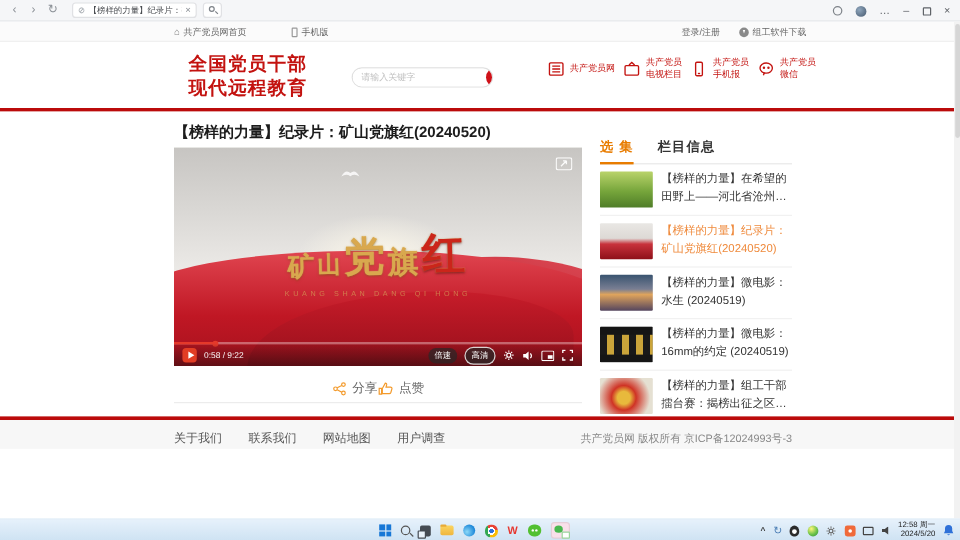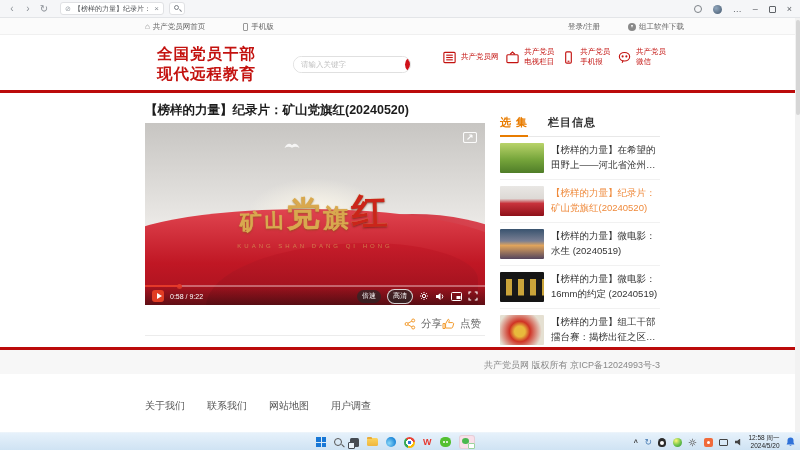--- a/index.html
+++ b/index.html
@@ -20,35 +20,35 @@
   .mag::after { content:""; position:absolute; left:4px; top:4px; width:3px; height:1px; background:#7d8288; transform:rotate(45deg); }
   .winctl { position:absolute; right:8px; top:0; height:18px; display:flex; align-items:center; gap:11px; color:#5f6368; font-size:9px; }
   .wic { line-height:18px; }
   .prof { width:8px; height:8px; border:1px solid #7d8288; border-radius:50%; }
   .avat { width:9px; height:9px; border-radius:50%; background:radial-gradient(circle at 35% 35%, #8fa6bd, #45586d); }
   .maxbox { width:7px; height:7px; border:1px solid #5f6368; border-radius:1px; }
 
   
   .utilbar { position:absolute; top:18px; left:0; right:0; height:17px; background:#fbfbfb; border-bottom:1px solid #f0f0f0; font-size:7.5px; color:#666; }
   .util-left { position:absolute; left:145px; top:0; height:17px; display:flex; align-items:center; gap:38px; }
-  .util-right { position:absolute; left:568px; top:0; height:17px; display:flex; align-items:center; gap:28px; }
+  .util-right { position:absolute; left:568px; top:0; height:17px; display:flex; align-items:center; gap:16px; }
   .uitem { display:flex; align-items:center; gap:3px; }
   .homeic { font-size:8px; color:#888; }
   .phic { width:5px; height:8px; border:1px solid #999; border-radius:1px; }
   .dlic { width:8px; height:8px; border-radius:50%; background:#8a8a8a; position:relative; }
   .dlic::after { content:""; position:absolute; left:2.5px; top:2px; border-left:1.5px solid transparent; border-right:1.5px solid transparent; border-top:3px solid #fff; }
 
   
   .header { position:absolute; top:35px; left:0; right:0; height:55px; background:#fff; }
   .logo { position:absolute; left:145px; top:9px; color:#c3120f; font-weight:bold; font-size:15.5px; line-height:1.28; letter-spacing:1px;margin-left:12px; }
   .searchbox { position:absolute; left:293px; top:21px; width:118px; height:17px; border:1px solid #e0e0e0; border-radius:9px; display:flex; align-items:center; overflow:hidden; background:#fff; }
   .searchbox input { flex:1; border:0; outline:0; height:100%; padding:0 7px; font-size:7.5px; color:#555; font-family:inherit; }
   .searchbox input::placeholder { color:#c2c2c2; }
   .searchbtn { width:26px; height:17px; background:#cf1119; border-radius:9px; position:relative; flex:none; }
-  .hlinks { position:absolute; left:442px; top:12px; width:224px; display:flex; justify-content:space-between; }
+  .hlinks { position:absolute; left:456px; top:12px; width:224px; display:flex; justify-content:space-between; }
   .hlink { display:flex; align-items:center; gap:4px; color:#c3120f; font-size:7.5px; line-height:1.35; }
   .hlink svg { stroke:#c3120f; fill:none; stroke-width:1.2; }
   .red-rule { position:absolute; top:90px; left:0; right:0; height:3px; background:#bb0b0b; }
 
   
   .main { position:absolute; top:93px; left:0; right:0; height:254px; background:#fff; overflow:hidden; }
   .page-title { position:absolute; left:145px; top:9px; font-size:12.5px; font-weight:600; color:#1c1c1c; }
 
   .player { position:absolute; left:145px; top:30px; width:340px; height:182px; background:#d8d6d3; overflow:hidden; }
   .sky { position:absolute; inset:0; background:linear-gradient(180deg,#c7c5c2 0%, #d9d7d4 28%, #ebe9e6 55%, #f1efec 70%); }
@@ -74,21 +74,21 @@
   .ctrl { position:absolute; left:0; right:0; bottom:0; height:18px; background:linear-gradient(180deg, rgba(10,10,10,.06), rgba(10,10,10,.45)); display:flex; align-items:center; padding:0 7px; gap:6px; }
   .playbtn { width:12px; height:12px; background:#e23d24; border-radius:3px; position:relative; flex:none; }
   .playbtn::after { content:""; position:absolute; left:4.5px; top:3px; border-top:3px solid transparent; border-bottom:3px solid transparent; border-left:5px solid #fff; }
   .vtime { color:#fff; font-size:7px; white-space:nowrap; }
   .ctrl .flexsp { flex:1; }
   .pill { color:#fff; font-size:7px; background:rgba(40,40,40,.7); border-radius:8px; padding:1.5px 5px; white-space:nowrap; }
   .pill.q { border:1px solid rgba(255,255,255,.8); }
   .cicon { display:flex; align-items:center; }
   .cicon svg { display:block; }
 
-  .share-row { position:absolute; left:145px; top:219px; width:340px; height:24px; border-bottom:1px solid #ececec; display:flex; align-items:center; justify-content:flex-end; padding:0 4px; }
+  .share-row { position:absolute; left:145px; top:219px; width:340px; height:24px; border-bottom:1px solid #ececec; display:flex; align-items:center; justify-content:center; padding:0 4px; }
   .act { display:flex; align-items:center; gap:5px; color:#666; font-size:10.5px; }
   .act svg { stroke:#f39a2b; fill:none; stroke-width:1; }
 
   
   .sidebar { position:absolute; left:500px; top:22px; width:160px; }
   .tabs { display:flex; gap:20px; padding-bottom:6px; border-bottom:1px solid #e8e8e8; }
   .tab { font-size:11px; font-weight:bold; color:#333; letter-spacing:1px; }
   .tab.on { color:#e87c00; position:relative; }
   .tab.on::after { content:""; position:absolute; left:0; right:0; bottom:-7px; height:2px; background:#e87c00; }
   .item { display:flex; gap:7px; padding:6px 0; border-bottom:1px solid #f1f1f1; }
@@ -96,21 +96,21 @@
   .t1 { background:linear-gradient(180deg,#b9d36a 0%,#76a53b 55%,#4f7d28 100%); }
   .t2 { background:linear-gradient(180deg,#e9e7e4 0%,#ddd9d5 42%,#c8323c 58%,#8e1019 100%); }
   .t3 { background:linear-gradient(180deg,#39536f 0%,#7a7f93 40%,#e0a45c 55%,#54455e 100%); }
   .t4 { background:repeating-linear-gradient(90deg,#191919 0 6px,#caa43a 6px 12px), #111; background-size:100% 55%; background-position:0 50%; background-repeat:no-repeat; background-color:#151515; }
   .t5 { background:radial-gradient(circle at 45% 55%, #e8b93c 0 18%, #cf3325 35%, #e5e0d2 75%); }
   .ititle { font-size:9.5px; color:#333; line-height:1.55; display:-webkit-box; -webkit-line-clamp:2; -webkit-box-orient:vertical; overflow:hidden; }
   .item.active .ititle { color:#ef8a3c; }
 
   
   .footer { position:absolute; top:347px; left:0; right:0; height:27px; background:#f7f7f7; border-top:3px solid #bb0b0b; }
-  .flinks { position:absolute; left:145px; top:8px; display:flex; gap:22px; font-size:10px; color:#555;margin-top:41px; }
+  .flinks { position:absolute; left:145px; top:8px; display:flex; gap:22px; font-size:10px; color:#555; }
   .copyright { position:absolute; right:140px; top:9px; font-size:9px; color:#888; }
 
   
   .scrollbar { position:absolute; right:0; top:18px; bottom:18px; width:5px; background:#f2f2f2; }
   .scrollthumb { position:absolute; top:2px; right:0.5px; width:4px; height:95px; border-radius:2px; background:#d6d6d6; }
 
   
   .taskbar { position:absolute; left:0; right:0; bottom:0; height:18px; background:linear-gradient(180deg,#e6f1fb,#cfe3f3); border-top:1px solid rgba(255,255,255,.6); }
   .tb-center { position:absolute; left:316px; top:0; height:18px; display:flex; align-items:center; gap:8px; }
   .tbi { position:relative; display:flex; align-items:center; justify-content:center; }

